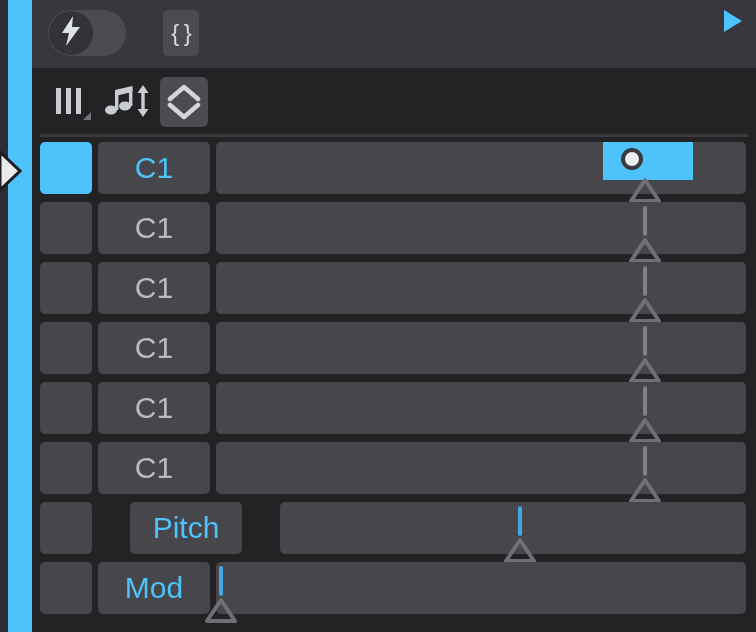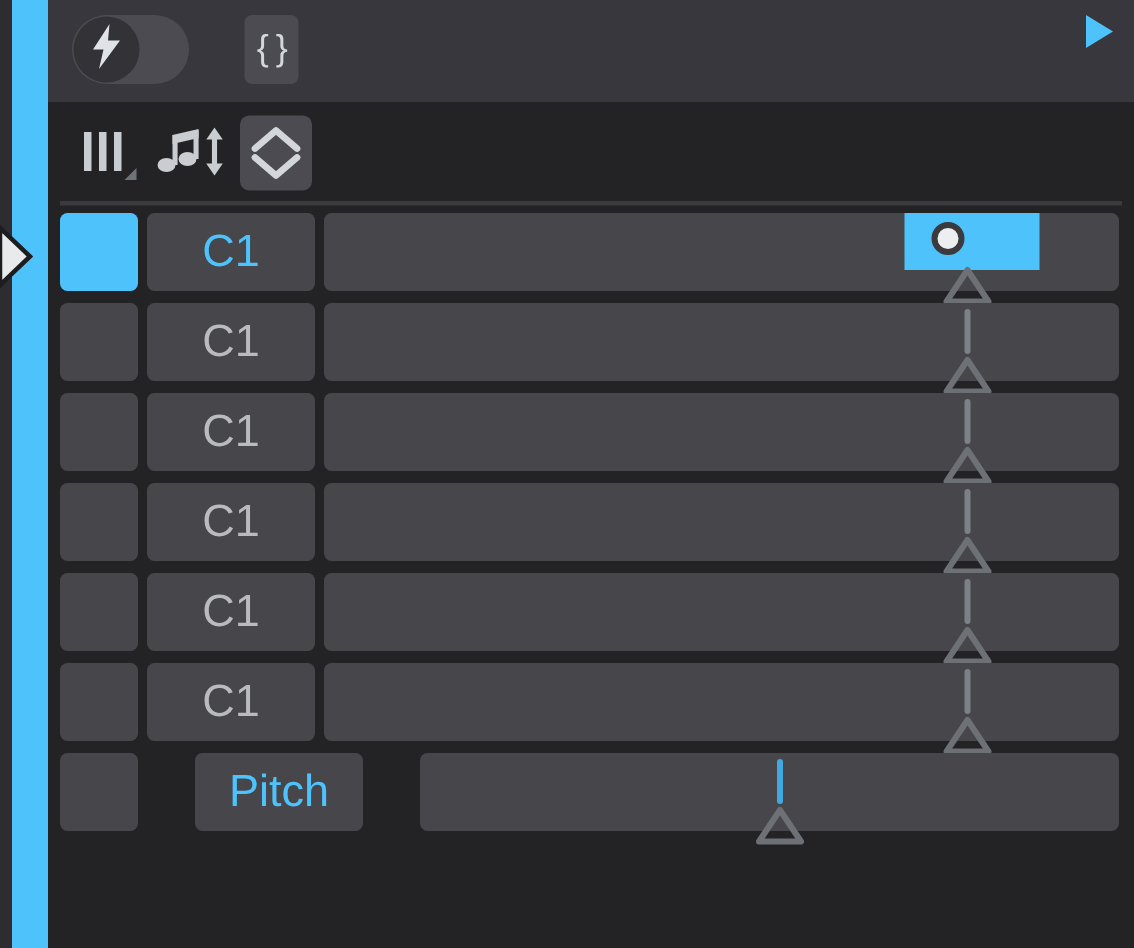--- a/index.html
+++ b/index.html
@@ -349,15 +349,25 @@
       <div class="row" style="top: 364px; gap: 32px;">
         <div class="mute-cell"></div>
         <div class="name-cell accent">Pitch</div>
         <div class="track-cell">
           <div class="stem accent" style="left: calc(51.5% - 2px);"></div>
           <div class="handle below" style="left: calc(51.5% - 18px);"><svg width="36" height="30" viewBox="0 0 36 30">
               <path d="M18 4 L32 25 L4 25 Z" fill="none" stroke="#6d7176" stroke-width="4" stroke-linejoin="round" stroke-linecap="round"></path>
             </svg></div>
         </div>
       </div>
+      <div class="row" style="top: 424px;">
+        <div class="mute-cell"></div>
+        <div class="name-cell accent">Mod</div>
+        <div class="track-cell">
+          <div class="stem accent" style="left: calc(1% - 2px);"></div>
+          <div class="handle below" style="left: calc(1% - 18px);"><svg width="36" height="30" viewBox="0 0 36 30">
+              <path d="M18 4 L32 25 L4 25 Z" fill="none" stroke="#6d7176" stroke-width="4" stroke-linejoin="round" stroke-linecap="round"></path>
+            </svg></div>
+        </div>
+      </div>
     </div>
 
 </div>
 
 </body></html>

